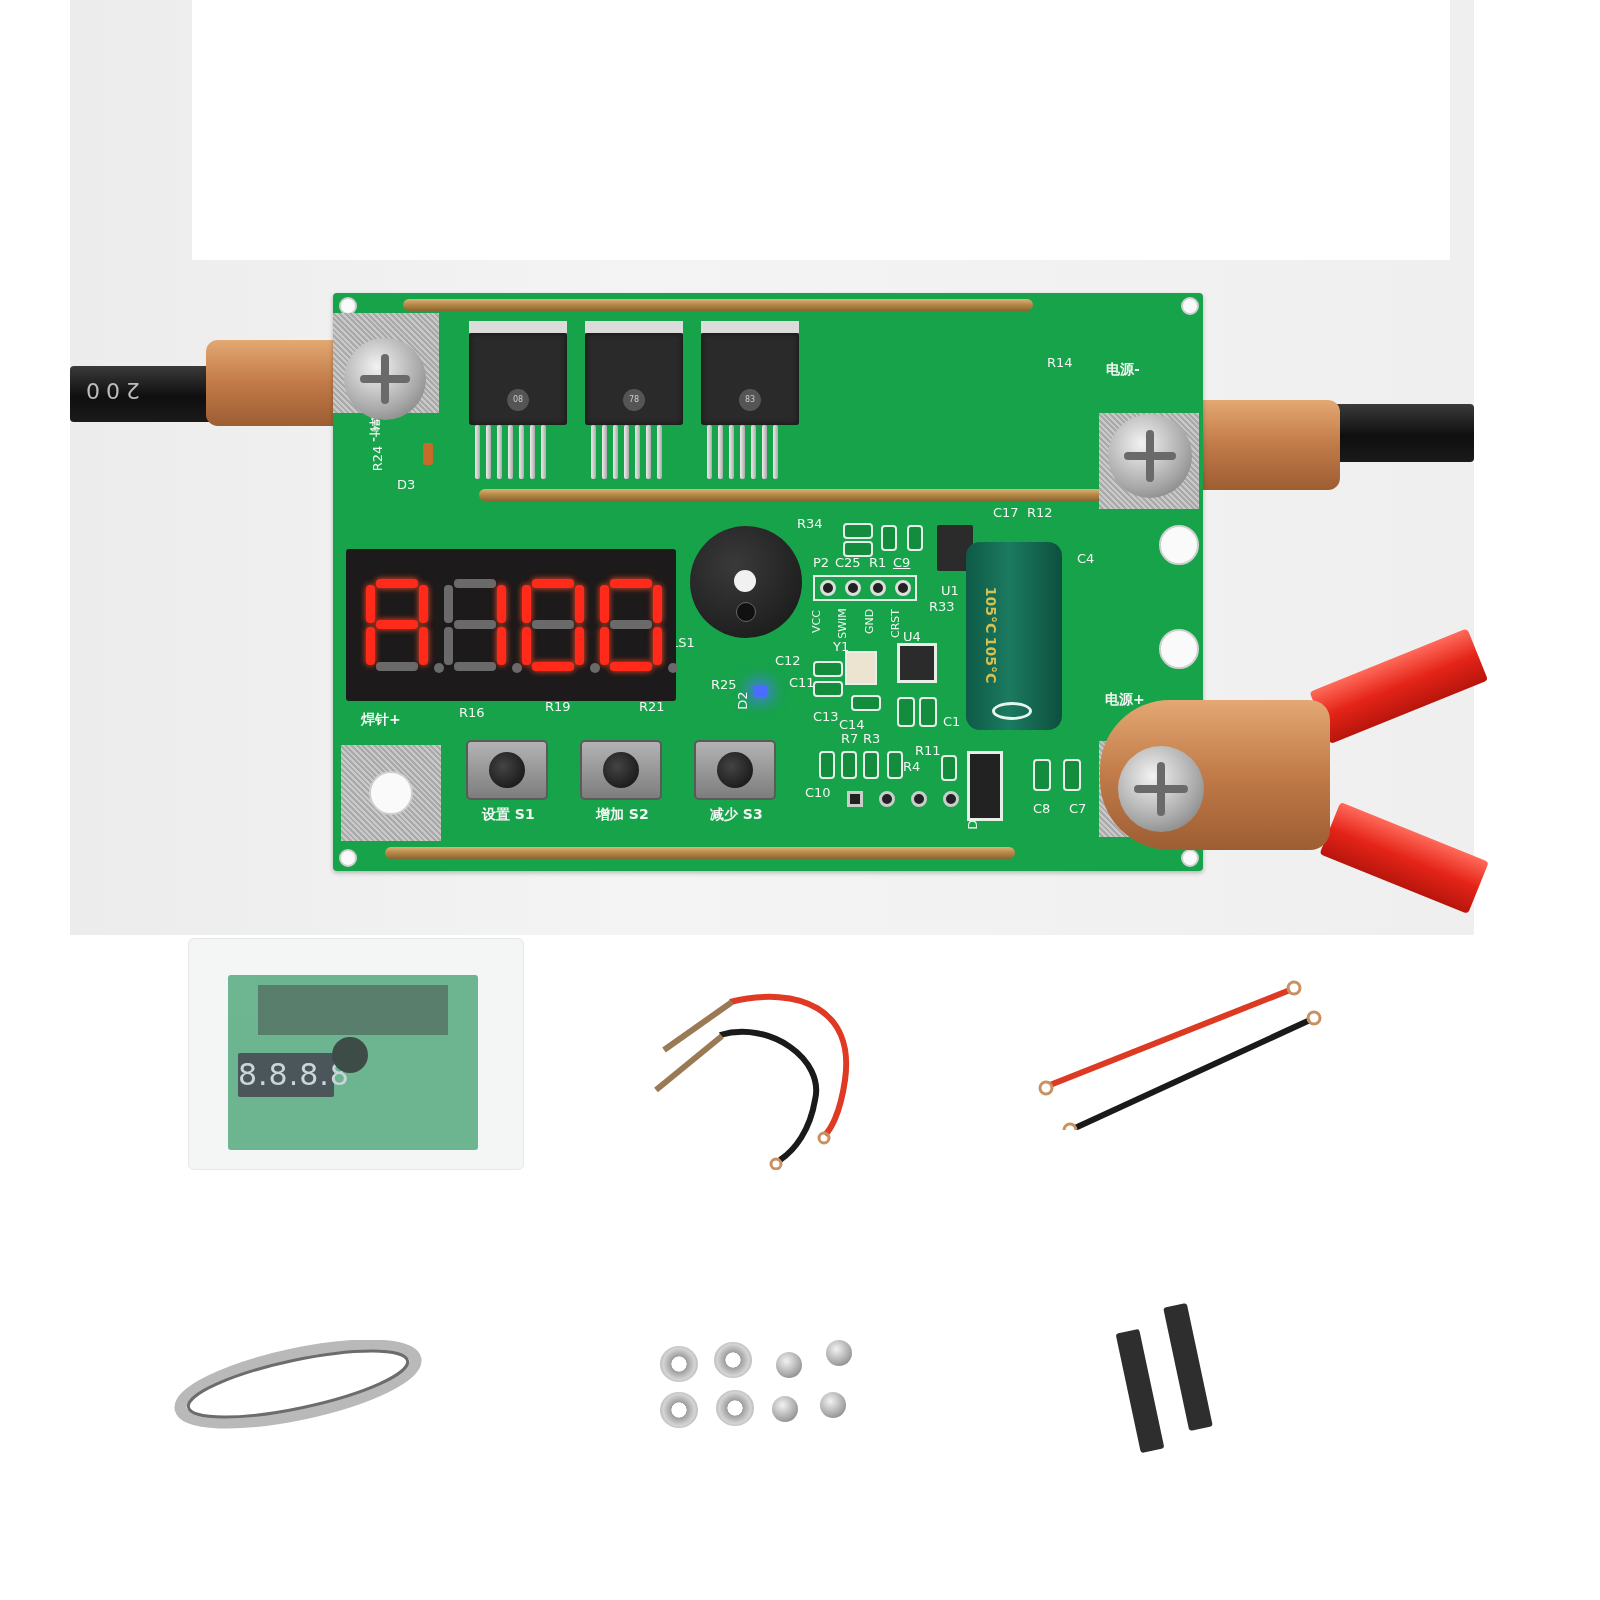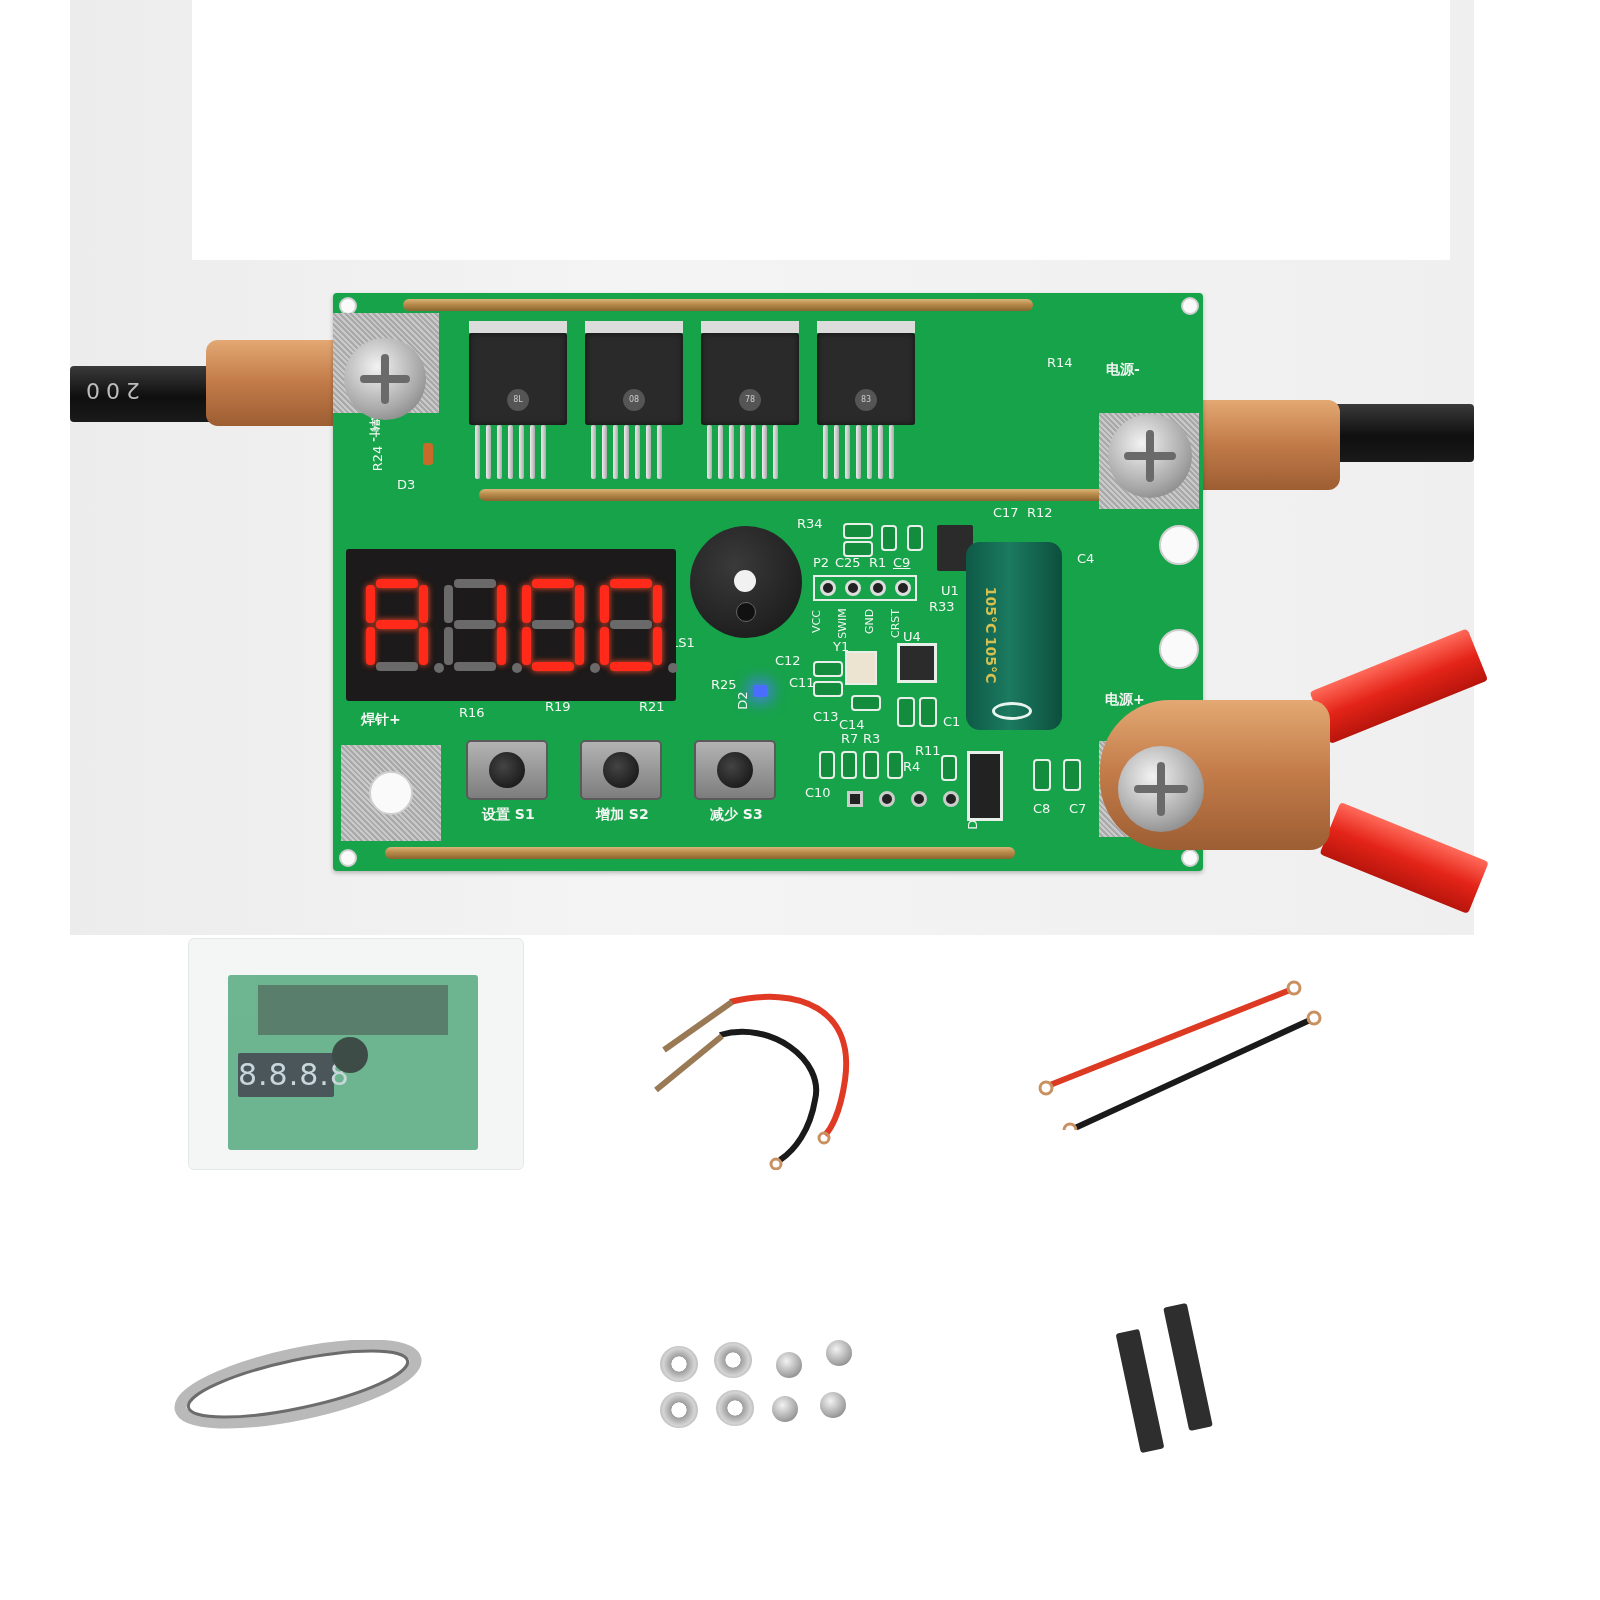--- a/index.html
+++ b/index.html
@@ -77,35 +77,20 @@
   <div class="abs rail" style="left:146px;top:196px;width:630px;"></div>
   <div class="abs rail" style="left:52px;top:554px;width:630px;"></div>
 
   <div class="abs pad-copper" style="left:0;top:20px;width:106px;height:100px;"></div>
   <div class="abs pad-copper" style="left:766px;top:120px;width:100px;height:96px;"></div>
   <div class="abs pad-copper" style="left:8px;top:452px;width:100px;height:96px;"></div>
   <div class="abs hole" style="left:36px;top:478px;width:40px;height:40px;"></div>
   <div class="abs pad-copper" style="left:766px;top:448px;width:100px;height:96px;"></div>
 
   <div class="abs" style="left:136px;top:28px;display:flex;gap:18px;">
-    <div>
-        <div class="mosfet-tab"></div>
-        <div class="mosfet" style="position:relative;">
-          <div class="mosfet-dot abs" style="left:38px;top:56px;">8L</div>
-        </div>
-        <div class="legstrip">
-          <div class="leg"></div>
-          <div class="leg"></div>
-          <div class="leg"></div>
-          <div class="leg"></div>
-          <div class="leg"></div>
-          <div class="leg"></div>
-          <div class="leg"></div>
-        </div>
-      </div>
     <div>
         <div class="mosfet-tab"></div>
         <div class="mosfet" style="position:relative;">
           <div class="mosfet-dot abs" style="left:38px;top:56px;">08</div>
         </div>
         <div class="legstrip">
           <div class="leg"></div>
           <div class="leg"></div>
           <div class="leg"></div>
           <div class="leg"></div>

